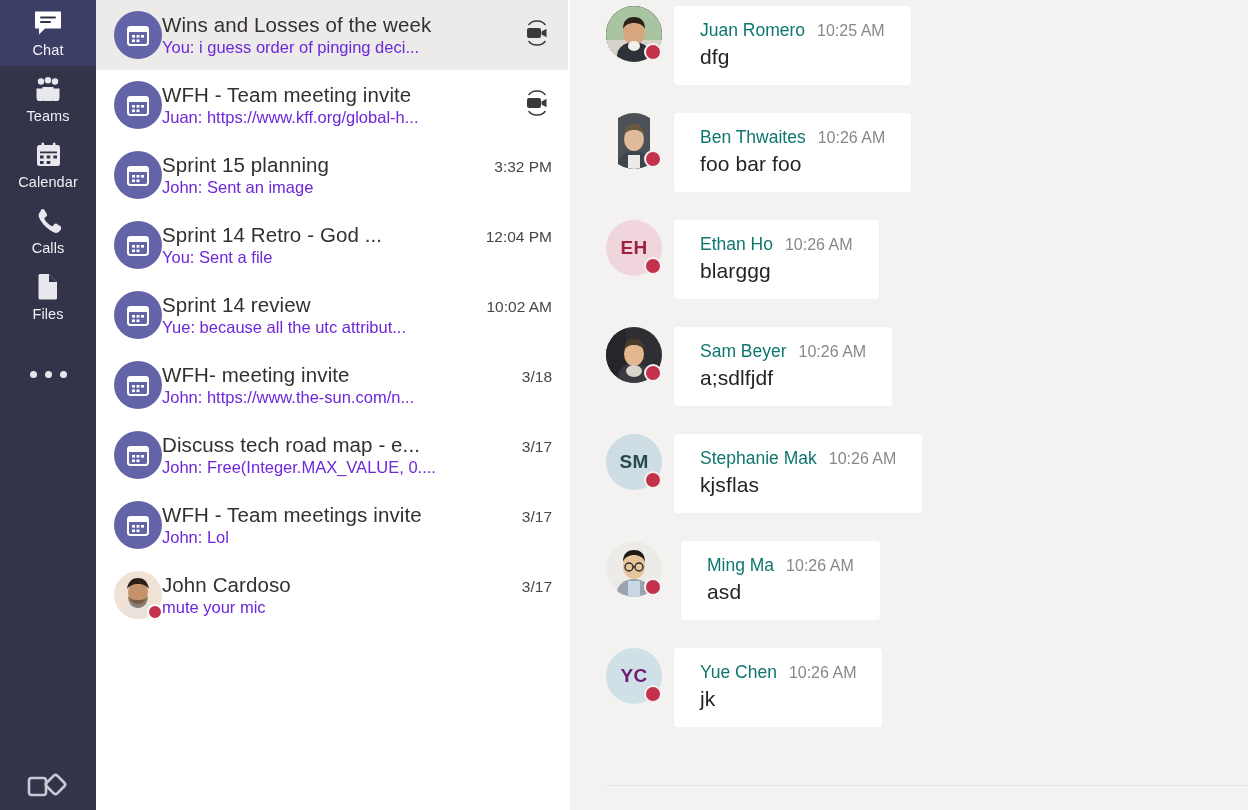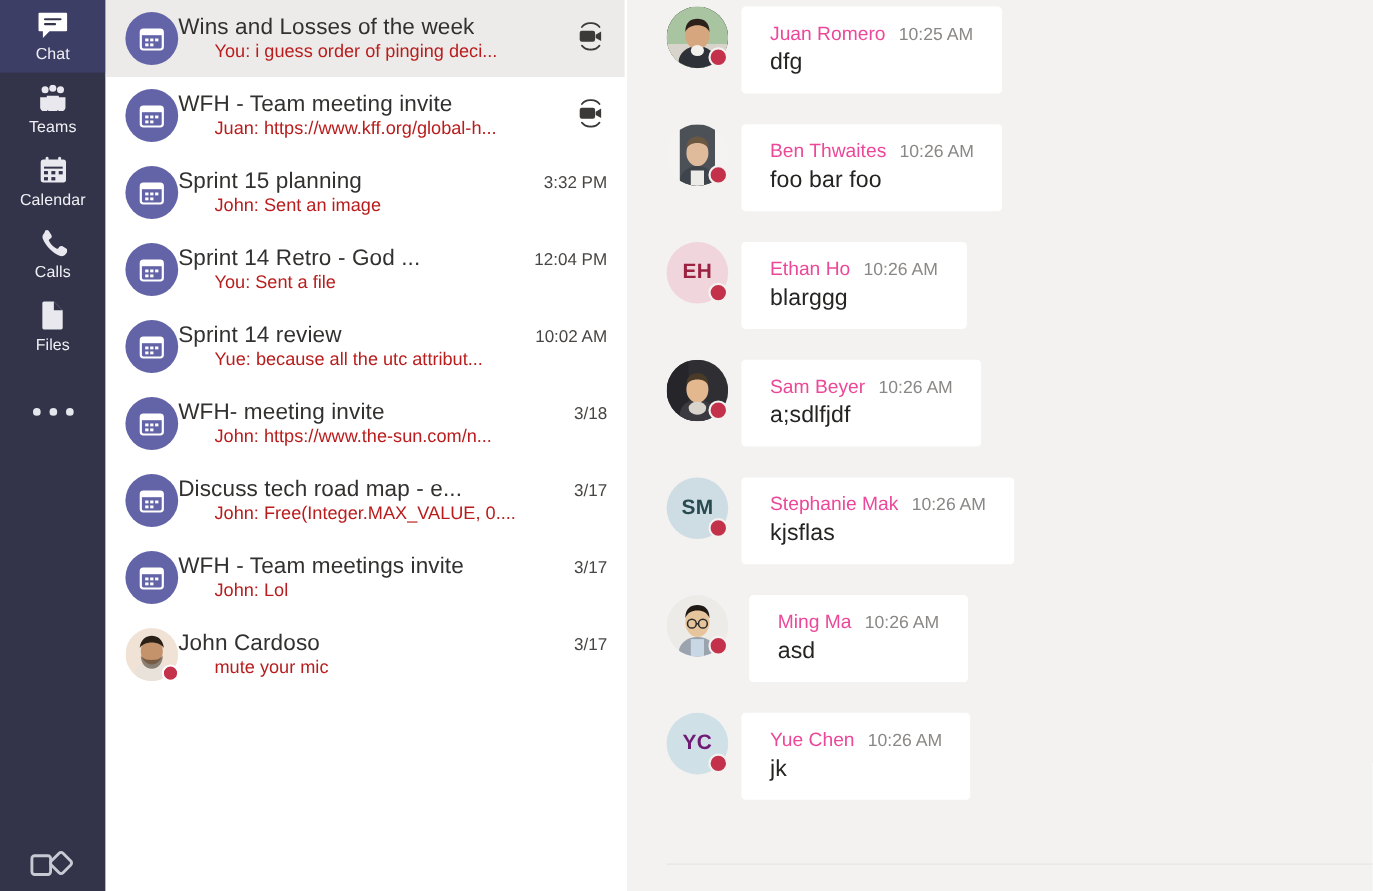--- a/index.html
+++ b/index.html
@@ -93,22 +93,22 @@
   .row-title {
     font-size: 20.5px; color: #323130; letter-spacing: .1px;
     white-space: nowrap; overflow: hidden; text-overflow: ellipsis;
     flex: 0 1 auto;
   }
   .row-time {
     font-size: 15.5px; color: #484644; white-space: nowrap;
     margin-left: auto; flex: 0 0 auto;
   }
   .row-preview {
-    font-size: 16.5px; color: #b91c1c; margin-top: 1px;
-    white-space: nowrap; overflow: hidden; text-overflow: ellipsis; margin-left: 33px;
+    font-size: 16.5px; color: #6d28d9; margin-top: 1px;
+    white-space: nowrap; overflow: hidden; text-overflow: ellipsis;
   }
   .meet-icon { margin-left: auto; flex: 0 0 auto; padding-left: 6px; }
 
   
   .divider-gap { width: 2px; flex: 0 0 2px; background: #ffffff; height: 810px; }
   .chat-pane {
     flex: 1 1 auto; height: 810px; background: #F3F2F1;
     position: relative; overflow: hidden;
   }
   .msg-row {
@@ -124,21 +124,21 @@
   }
   .msg-avatar .presence-busy {
     width: 18px; height: 18px; right: 0px; bottom: 1px;
     border: 2px solid #F3F2F1;
   }
   .bubble {
     background: #ffffff; border-radius: 4px;
     padding: 14px 26px 16px 26px; max-width: 560px;
   }
   .bub-head { display: flex; align-items: baseline; gap: 12px; }
-  .bub-name { font-size: 17.5px; color: #ec4899; }
+  .bub-name { font-size: 17.5px; color: #0f766e; }
   .bub-time { font-size: 16px; color: #8A8886; }
   .bub-text { font-size: 21px; color: #252423; margin-top: 4px; letter-spacing: .1px; }
   .pane-divider {
     position: absolute; left: 36px; right: 0; bottom: 24px;
     height: 1px; background: #E5E3E1;
   }
 </style>
 </head>
 <body>
 

